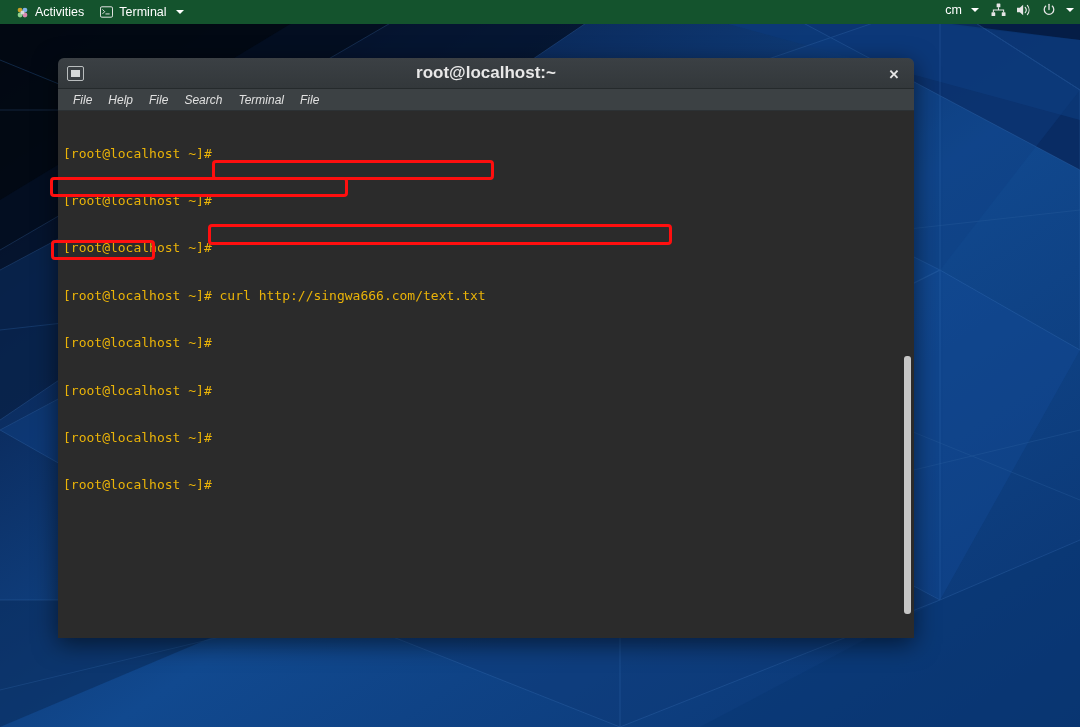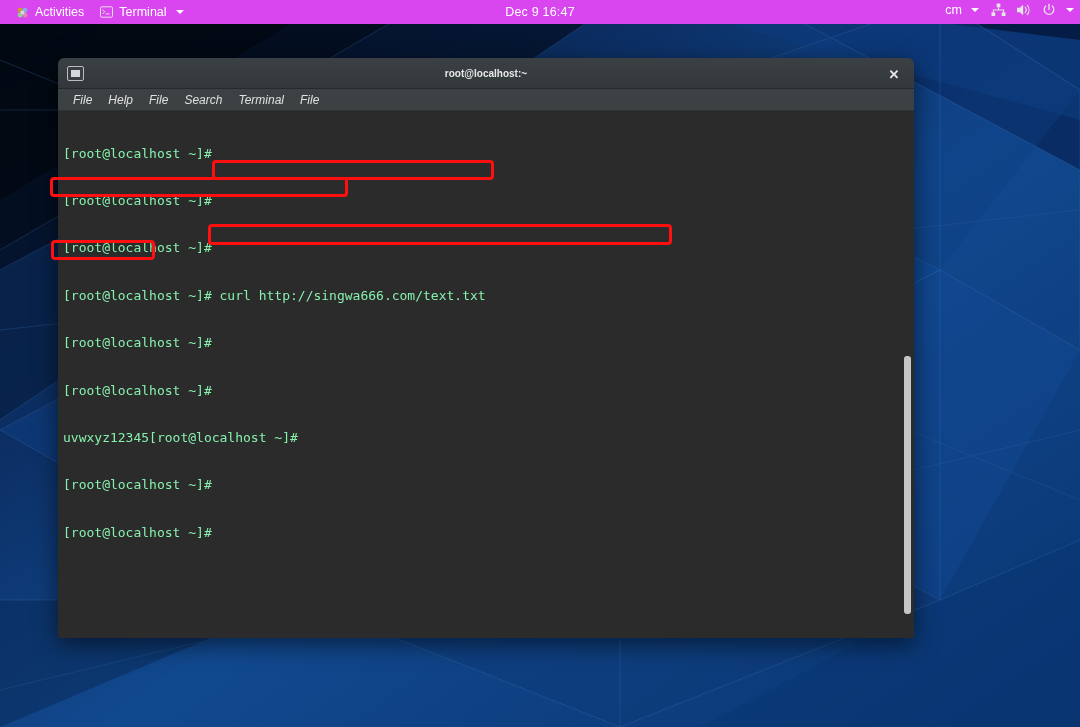--- a/index.html
+++ b/index.html
@@ -24,21 +24,21 @@
     background: #0c2d5e;
     overflow: hidden;
   }
   #desktop svg { display: block; width: 1080px; height: 727px; }
 
   
   #top-panel {
     position: absolute;
     left: 0; top: 0;
     width: 1080px; height: 24px;
-    background: #d946ef;
+    background: #14532d;
     color: #ffffff;
     font-size: 12.5px;
     display: flex;
     align-items: center;
     z-index: 50;
   }
   .panel-left { display: flex; align-items: center; gap: 0px; padding-left: 8px; }
   .panel-btn {
     display: flex; align-items: center; gap: 6px;
     padding: 0 8px; height: 24px;
@@ -88,21 +88,21 @@
     border-bottom: 1px solid #252a2c;
     display: flex;
     align-items: center;
     position: relative;
     flex: 0 0 auto;
   }
   #titlebar .title {
     position: absolute; left: 0; right: 0;
     text-align: center;
     color: #e8e8e8;
-    font-size: 10px;
+    font-size: 17px;
     font-weight: bold;
     pointer-events: none;
   }
   .tb-icon {
     margin-left: 9px;
     width: 17px; height: 15px;
     border: 1px solid #b9bdbe;
     border-radius: 2px;
     display: flex; align-items: center; justify-content: center;
     background: #3a3f43;
@@ -146,21 +146,21 @@
     position: relative;
     overflow: hidden;
   }
   #term-text {
     position: absolute;
     left: 5px; top: 3px;
     right: 14px;
     font-family: "DejaVu Sans Mono", "Liberation Mono", monospace;
     font-size: 13px;
     line-height: 15.8px;
-    color: #86efac;
+    color: #eab308;
     white-space: pre;
     letter-spacing: 0px;
   }
   #term-text .line { height: 15.8px; }
   #scrollbar-track {
     position: absolute;
     right: 0; top: 0;
     width: 13px; height: 100%;
     background: #2b2b2b;
   }
@@ -260,23 +260,20 @@
           <rect x="0.6" y="0.6" width="14.8" height="12.8" rx="1.6" fill="none" stroke="#e6e6e6" stroke-width="1.2"></rect>
           <path d="M3.4 4.2 L5.8 6.6 L3.4 9" fill="none" stroke="#e6e6e6" stroke-width="1.2" stroke-linecap="round" stroke-linejoin="round"></path>
           <path d="M7.2 9.4 L11.4 9.4" stroke="#e6e6e6" stroke-width="1.2" stroke-linecap="round"></path>
         </svg>
       </span>
       <span>Terminal</span>
       <span class="caret"></span>
     </div>
   </div>
 
-  <div class="panel-center">
-    <span>Dec 9  16:47</span>
-  </div>
 
   <div class="panel-right">
     <div class="panel-btn" style="padding:0 2px">
       <span>cm</span>
       <span class="caret"></span>
     </div>
     <span class="ic">
       <svg width="15" height="14" viewBox="0 0 16 15">
         <rect x="6" y="0.5" width="4" height="4" rx="0.6" fill="#e6e6e6"></rect>
         <rect x="0.5" y="10" width="4" height="4" rx="0.6" fill="#e6e6e6"></rect>
@@ -321,21 +318,20 @@
   </div>
 
   <div id="term-body">
     <div id="term-text">
       <div class="line">[root@localhost ~]#</div>
       <div class="line">[root@localhost ~]#</div>
       <div class="line">[root@localhost ~]#</div>
       <div class="line">[root@localhost ~]# curl http://singwa666.com/text.txt</div>
       <div class="line">[root@localhost ~]#</div>
       <div class="line">[root@localhost ~]#</div>
-      <div class="line">uvwxyz12345[root@localhost ~]#</div>
       <div class="line">[root@localhost ~]#</div>
       <div class="line">[root@localhost ~]#</div>
       
       
     </div>
 
     <div id="scrollbar-track">
       <div id="scrollbar-thumb"></div>
     </div>
   </div>

